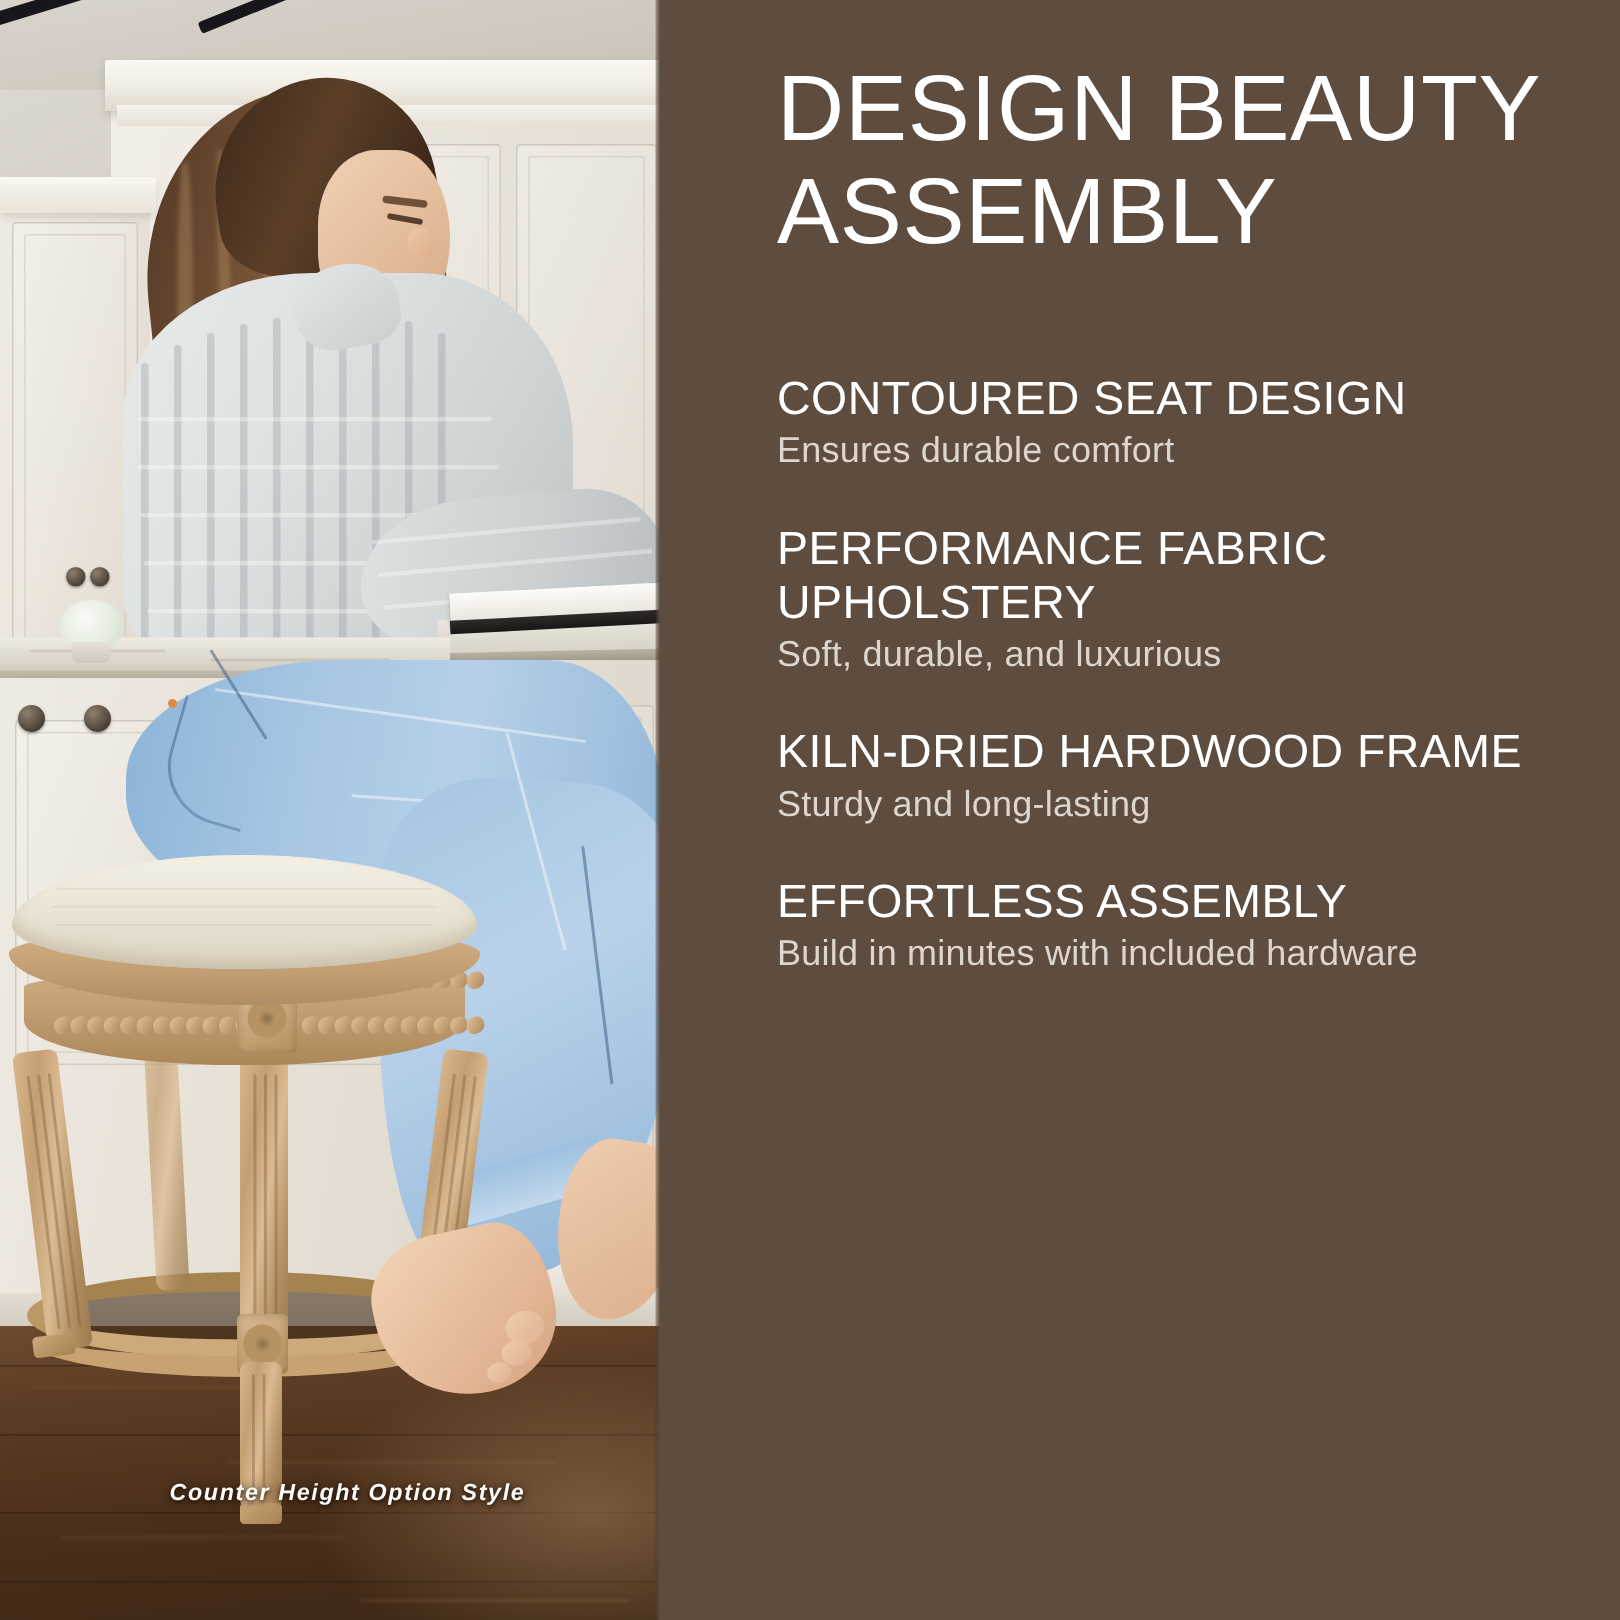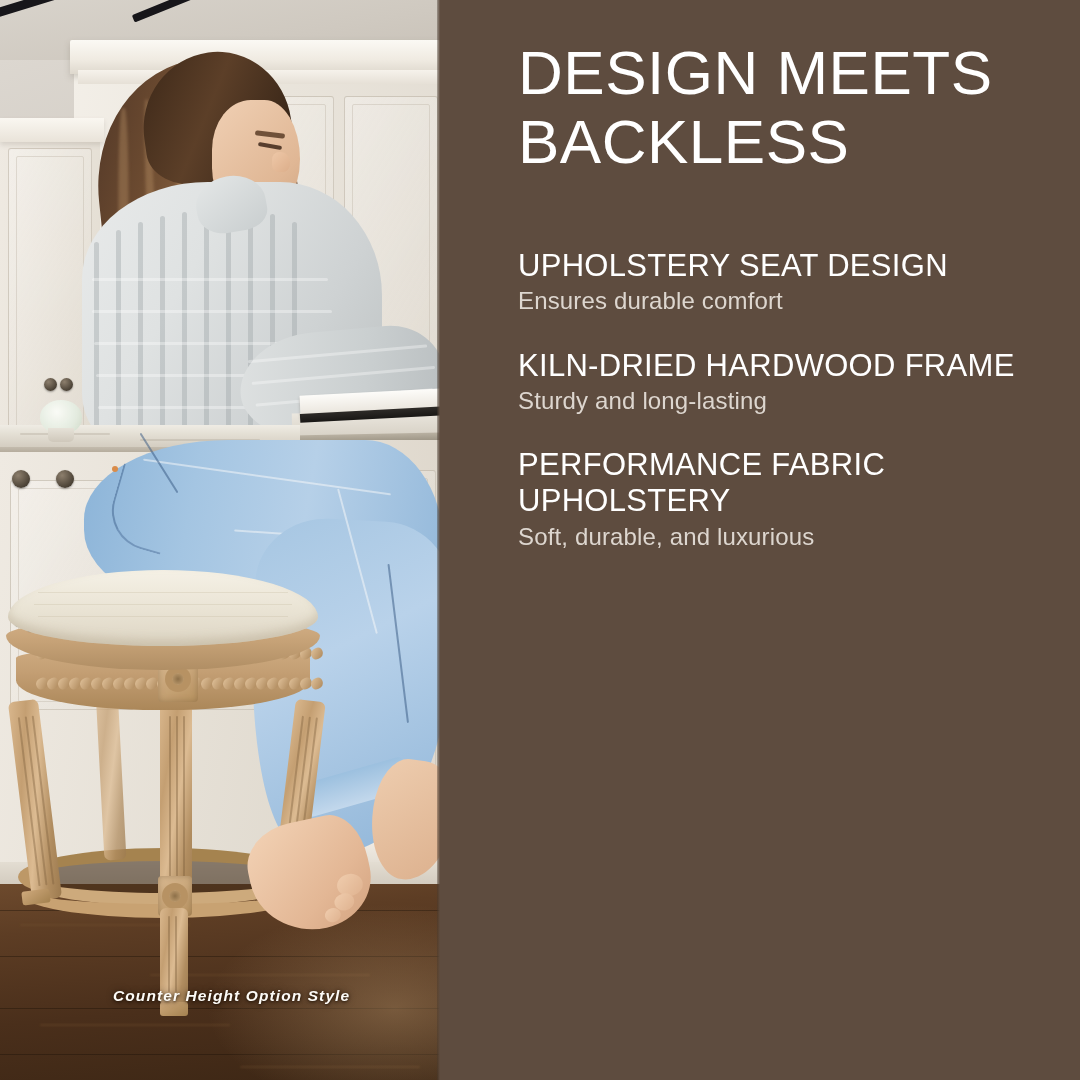--- a/index.html
+++ b/index.html
@@ -465,36 +465,40 @@
       <div class="toe" style="left:78px;top:80px;width:20px;height:17px;"></div>
       <div class="toe" style="left:66px;top:92px;width:16px;height:14px;"></div>
     </div>
 
     <div class="caption">Counter Height Option Style</div>
     <div class="photo-edge"></div>
   </div>
 
   <div class="panel-right">
 
-    <h1 class="title"><span>DESIGN MEETS</span><br><span>BACKLESS</span></h1>
+    <h1 class="title"><span>DESIGN BEAUTY</span><br><span>ASSEMBLY</span></h1>
 
     <div class="features">
 
 
       <div class="feature">
-        <div class="f-head">UPHOLSTERY SEAT DESIGN</div>
+        <div class="f-head">CONTOURED SEAT DESIGN</div>
         <div class="f-sub">Ensures durable comfort</div>
+      </div>
+
+      <div class="feature">
+        <div class="f-head">PERFORMANCE FABRIC UPHOLSTERY</div>
+        <div class="f-sub">Soft, durable, and luxurious</div>
       </div>
 
       <div class="feature">
         <div class="f-head">KILN-DRIED HARDWOOD FRAME</div>
         <div class="f-sub">Sturdy and long-lasting</div>
       </div>
 
       <div class="feature">
-        <div class="f-head">PERFORMANCE FABRIC UPHOLSTERY</div>
-        <div class="f-sub">Soft, durable, and luxurious</div>
-      </div>
-
+        <div class="f-head">EFFORTLESS ASSEMBLY</div>
+        <div class="f-sub">Build in minutes with included hardware</div>
+      </div>
 
     </div>
   </div>
 </div>
 
 </body></html>

